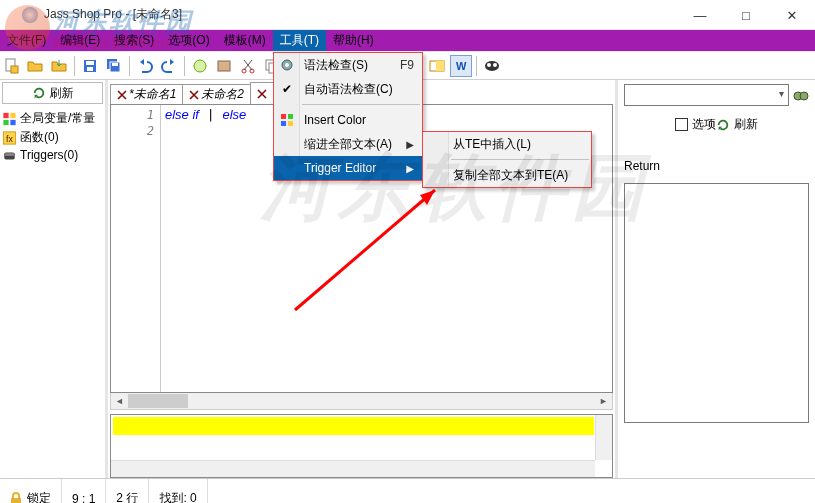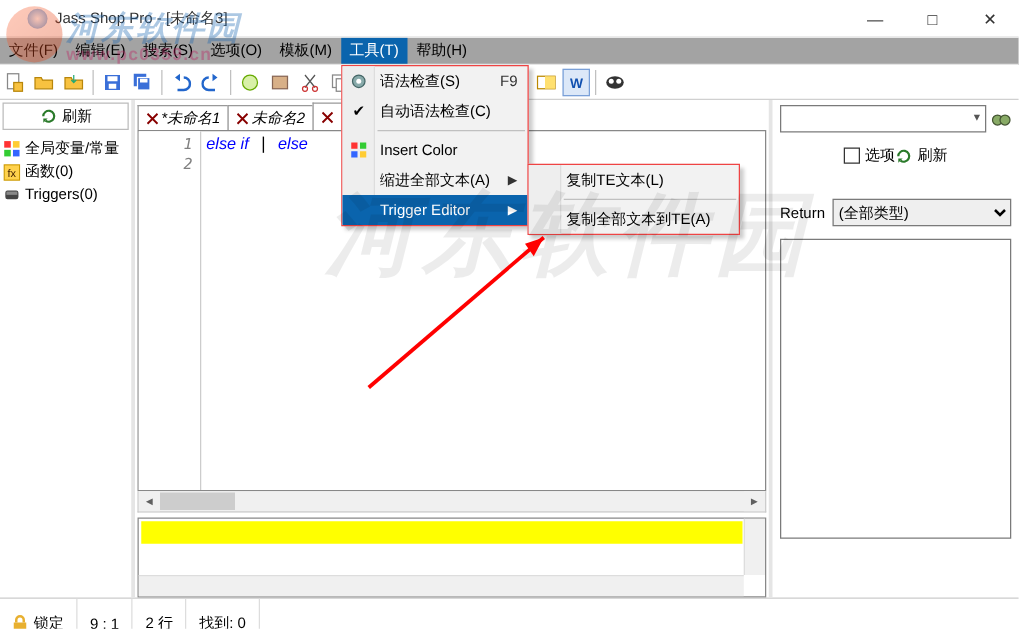--- a/index.html
+++ b/index.html
@@ -17,21 +17,21 @@
 .watermark .arrow polygon { fill:#f00; }
 
 
 .titlebar { height: 30px; background:#fff; border-bottom:1px solid #e5e5e5; display:flex; align-items:center; padding-left:22px; position:relative;text-align:right; }
 .titlebar .app-icon { width:16px; height:16px; border-radius:50%; background:radial-gradient(#fff,#a0c8ef 60%,#5689c2); margin-right:6px; }
 .titlebar .title { font-size:12px; color:#333; }
 .titlebar .winbtns { position:absolute; right:0; top:0; display:flex; }
 .titlebar .winbtns div { width:46px; height:30px; display:flex; align-items:center; justify-content:center; font-size:13px; color:#333; }
 
 
-.menubar { height:22px; display:flex; align-items:stretch; font-size:12px; border-bottom:1px solid #e5e5e5; background:#a3a3a3; }
+.menubar { height:22px; display:flex; align-items:stretch; font-size:12px; border-bottom:1px solid #e5e5e5; background:#a21caf; }
 .menubar .mitem { padding:0 7px; display:flex; align-items:center; color:#000; }
 .menubar .mitem.active { background:#0a64ad; color:#fff; }
 
 
 .toolbar { height:28px; display:flex; align-items:center; padding:2 3px; border-bottom:1px solid #d0d0d0; gap:2px; background:#fff; }
 .toolbar .tb { width:22px; height:22px; display:flex; align-items:center; justify-content:center; }
 .toolbar .sep { width:1px; height:20px; background:#c0c0c0; margin:0 2px; }
 .tb svg { width:16px; height:16px; }
 
 
@@ -340,21 +340,20 @@
       <div class="refbtn">
         <svg width="14" height="14" viewBox="0 0 16 16">
             <path d="M3 8a5 5 0 1 1 2 4" fill="none" stroke="#2a7a2a" stroke-width="2"></path>
             <path d="M3 14v-4h4z" fill="#2a7a2a"></path>
           </svg>
         <span>刷新</span>
       </div>
     </div>
     <div class="retrow">
       <span>Return</span>
-      <select><option>(全部类型)</option></select>
     </div>
     <div class="listbox"></div>
   </div>
 </div>
 
 <div class="statusbar">
   <div class="cell">
     <svg class="lock" viewBox="0 0 12 14">
         <rect x="1" y="6" width="10" height="7" fill="#e8b030"></rect>
         <path d="M3 6V4a3 3 0 0 1 6 0v2" fill="none" stroke="#e8b030" stroke-width="2"></path>
@@ -400,21 +399,21 @@
   </div>
   <div class="mrow active">
     <span>Trigger Editor</span>
     <span class="marrow">▶</span>
   </div>
 </div>
 
 <div class="menu menu2">
   <div class="iconstrip"></div>
   <div class="mrow">
-      <span>复制TE文本(L)</span>
+      <span>从TE中插入(L)</span>
     </div>
   <div class="msep"></div>
   <div class="mrow">
       <span>复制全部文本到TE(A)</span>
     </div>
 </div>
 
 <div class="watermark">
   <div class="wm1">
     <div class="logo"></div>

